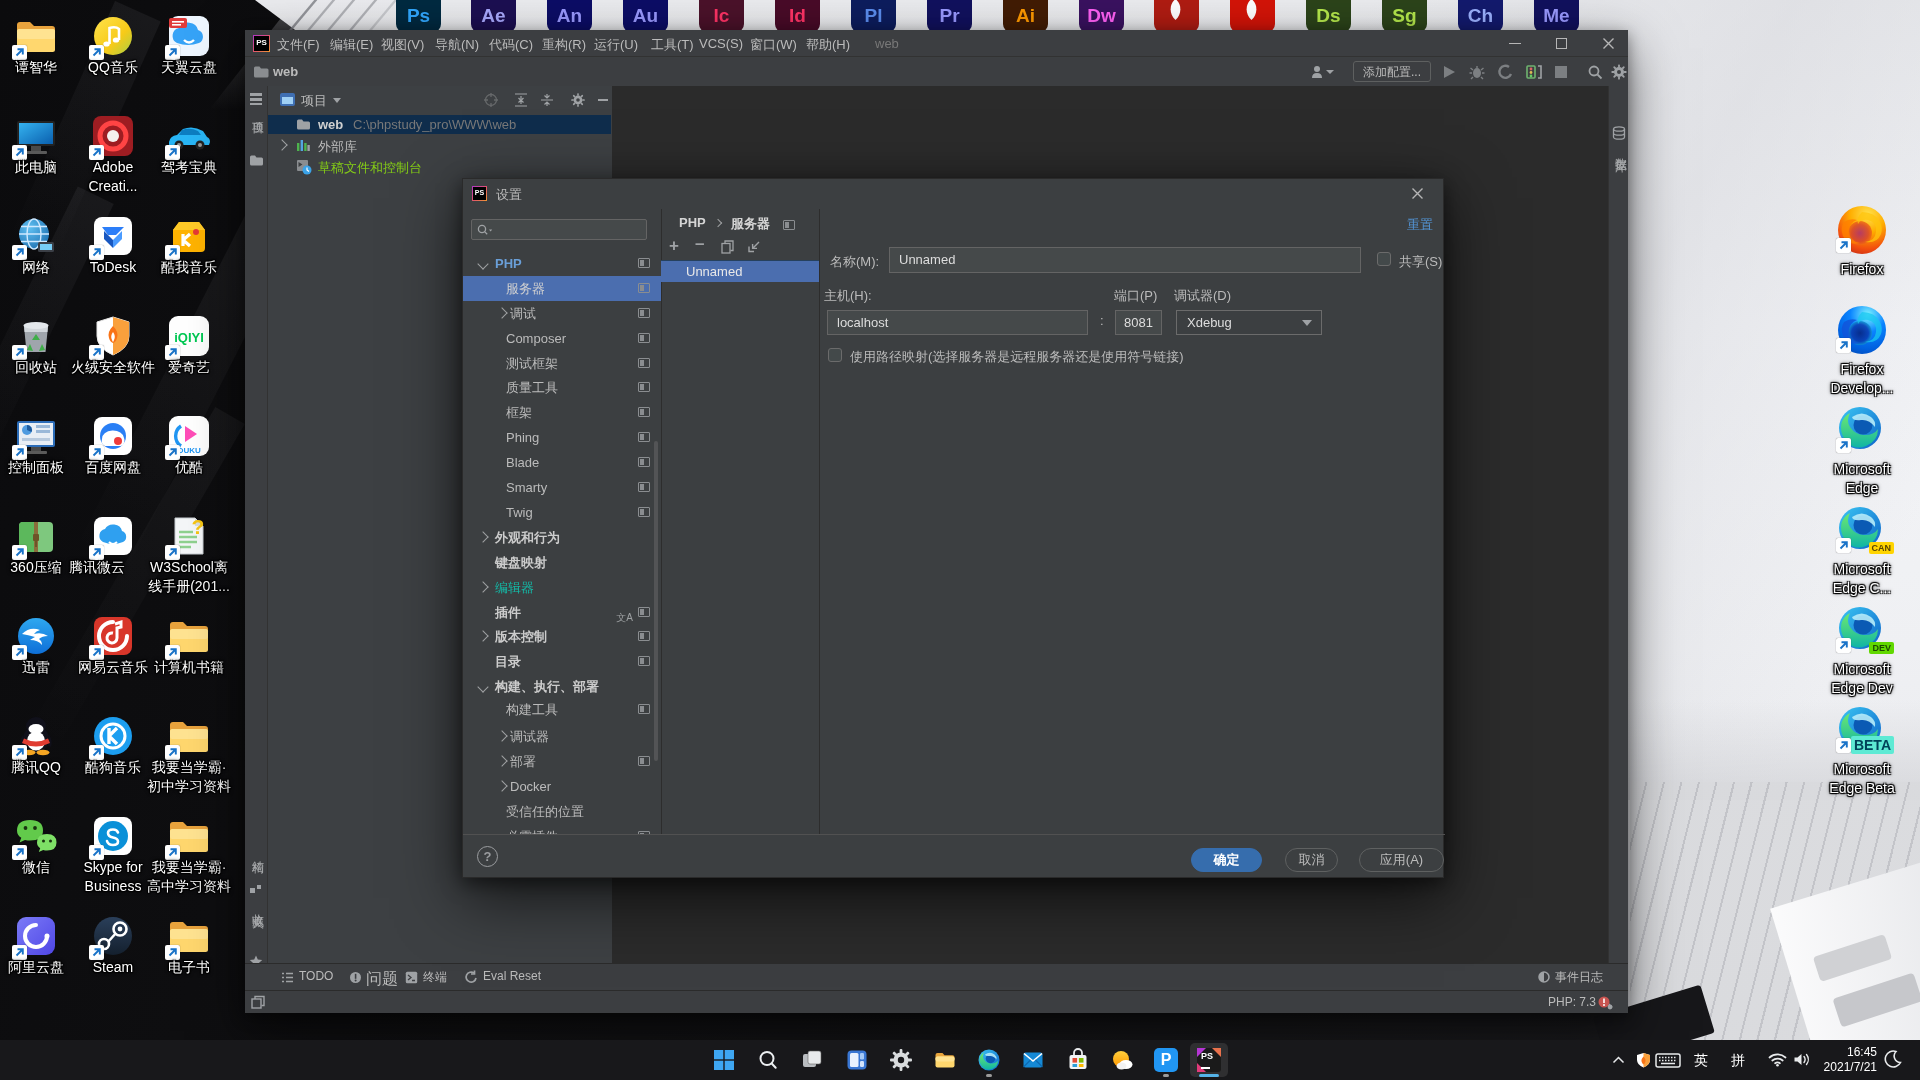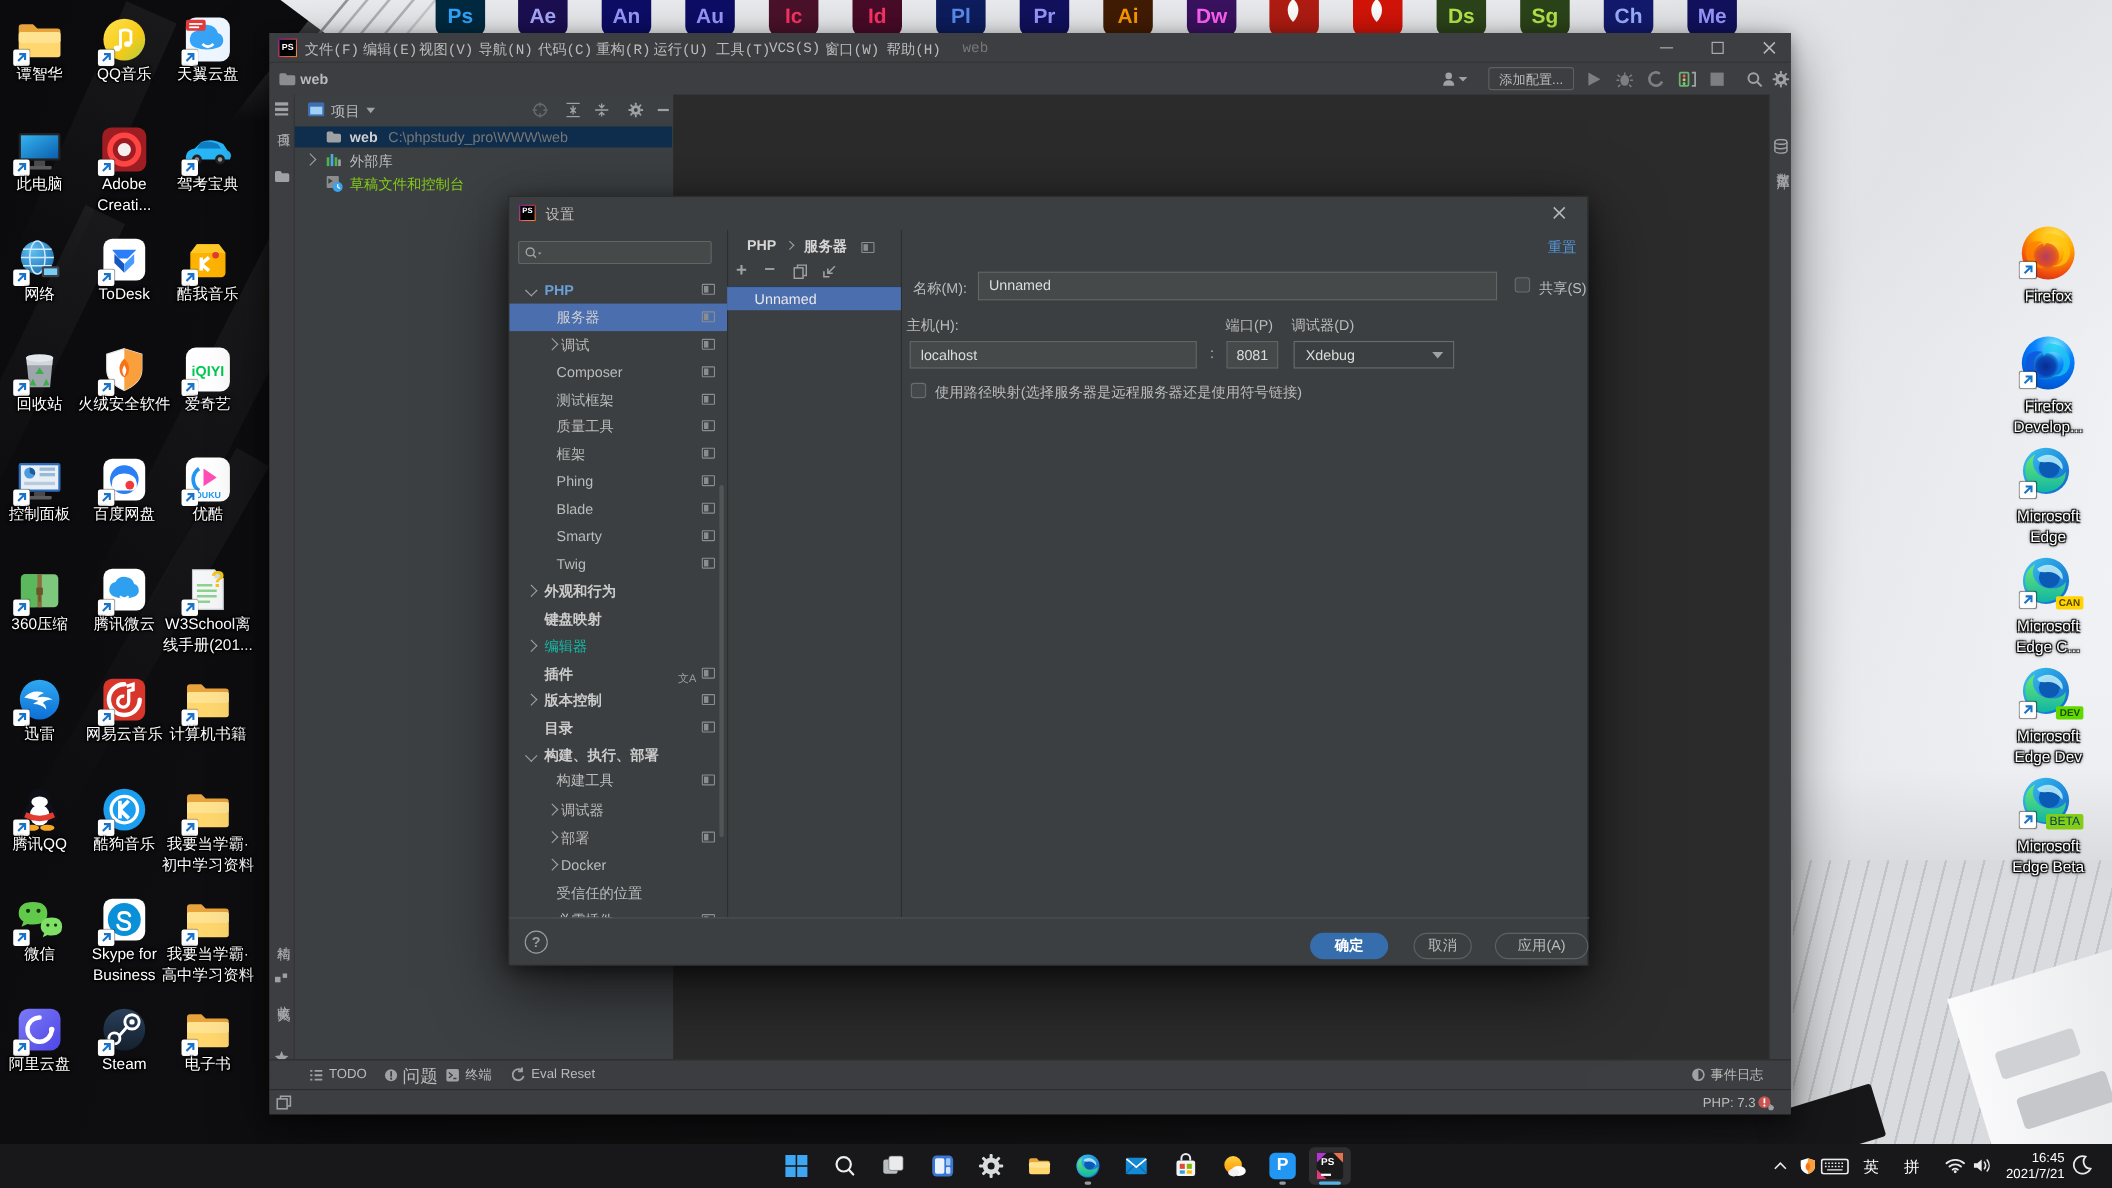--- a/index.html
+++ b/index.html
@@ -34,21 +34,21 @@
 .dlabel2 { position:absolute; width:96px; text-align:center; color:#fff; font-size:14px; line-height:19px;
   text-shadow: 1px 1px 1px #000, -1px -1px 1px #000, 1px -1px 1px #000, -1px 1px 1px #000, 0 0 4px #000; }
 .dicon { position:absolute; width:48px; height:48px; }
 .sc { position:absolute; left:0px; bottom:0px; width:15px; height:15px; background:#fff; border-radius:2px; box-shadow:0 0 1px rgba(0,0,0,.6); }
 .aicon { position:absolute; top:-13px; width:45px; height:46px; border-radius:9px;
   display:flex; align-items:flex-end; justify-content:center;
   font-weight:bold; font-size:19px; padding-bottom:6px; }
 #ide { position:absolute; left:245px; top:30px; width:1383px; height:983px; background:#3c3f41;
   box-shadow: 0 18px 50px rgba(0,0,0,.55), 0 4px 14px rgba(0,0,0,.4); font-size:13px; color:#bbbbbb; }
 #titlebar { position:absolute; left:0; top:0; right:0; height:27px; background:#3c3e41; border-bottom:1px solid #323232; }
-.menu { position:absolute; top:6px; color:#bbbbbb; font-size:13px; white-space:nowrap;font-family:Liberation Mono, monospace; }
+.menu { position:absolute; top:6px; color:#bbbbbb; font-size:13px; white-space:nowrap; }
 #toolbar { position:absolute; left:0; top:28px; right:0; height:28px; background:#3c3e41; }
 #lstrip { position:absolute; left:0; top:56px; width:23px; bottom:50px; background:#3c3e41; border-right:1px solid #323232; }
 #rstrip { position:absolute; right:0; top:56px; width:20px; bottom:50px; background:#3c3e41; border-left:1px solid #323232; }
 .vtext { writing-mode:vertical-lr; color:#a7a9ab; font-size:12px; letter-spacing:1px; }
 #projpanel { position:absolute; left:23px; top:56px; width:344px; bottom:50px; background:#3d4043; }
 #editor { position:absolute; left:367px; top:56px; right:20px; bottom:50px; background:#2b2b2b; }
 #toolwinbar { position:absolute; left:0; right:0; bottom:23px; height:27px; background:#3c3e41; border-top:1px solid #2b2b2b; }
 #statusbar { position:absolute; left:0; right:0; bottom:0; height:23px; background:#3c3e41; border-top:1px solid #2b2b2b; }
 #dlg { position:absolute; left:217px; top:148px; width:982px; height:700px; background:#3c3f41;
   box-shadow: 0 20px 60px rgba(0,0,0,.65), 0 5px 18px rgba(0,0,0,.5); border:1px solid #2a2a2a; }
@@ -284,21 +284,21 @@
           <path d="M4.5 10.5 L10 5 M5.5 4.2 h5.3 v5.3" stroke="#1973c8" stroke-width="1.9" fill="none"></path>
         </svg></div></div>
 <div class="dlabel" style="left:70px;top:458px">百度网盘</div>
 <div class="dicon" style="left:89px;top:512px"><svg width="48" height="48" viewBox="0 0 48 48">
         <rect x="5" y="5" width="38" height="38" rx="8" fill="#fff"></rect>
         <path d="M14 30 a7 7 0 0 1 2 -13 a9 8 0 0 1 17 2 a6 6 0 0 1 1 11 q-10 4 -20 0z" fill="#2fa0f0"></path>
         <path d="M20 30 q4 4 8 0" stroke="#fff" stroke-width="2" fill="none"></path>
       </svg><div class="sc"><svg width="15" height="15" viewBox="0 0 15 15">
           <path d="M4.5 10.5 L10 5 M5.5 4.2 h5.3 v5.3" stroke="#1973c8" stroke-width="1.9" fill="none"></path>
         </svg></div></div>
-<div class="dlabel" style="left:70px;top:558px">腾讯微云</div>
+<div class="dlabel" style="left:54px;top:558px">腾讯微云</div>
 <div class="dicon" style="left:89px;top:612px"><svg width="48" height="48" viewBox="0 0 48 48">
         <rect x="5" y="5" width="38" height="38" rx="8" fill="#d8362a"></rect>
         <path d="M24 10 a14 14 0 1 0 14 14" fill="none" stroke="#fff" stroke-width="4" stroke-linecap="round"></path>
         <path d="M26 12 l6 -2 v5 l-4 1 v10 a5 5 0 1 1 -4 -5" fill="none" stroke="#fff" stroke-width="3"></path>
       </svg><div class="sc"><svg width="15" height="15" viewBox="0 0 15 15">
           <path d="M4.5 10.5 L10 5 M5.5 4.2 h5.3 v5.3" stroke="#1973c8" stroke-width="1.9" fill="none"></path>
         </svg></div></div>
 <div class="dlabel" style="left:70px;top:658px">网易云音乐</div>
 <div class="dicon" style="left:89px;top:712px"><svg width="48" height="48" viewBox="0 0 48 48">
         <circle cx="24" cy="24" r="19" fill="#1c9ef0"></circle>
@@ -529,21 +529,21 @@
           </linearGradient>
           <linearGradient id="e4b" x1="0" y1="0" x2="0" y2="1">
             <stop offset="0" stop-color="#6de96e"></stop>
             <stop offset="1" stop-color="#0fb5a5"></stop>
           </linearGradient>
         </defs>
         <circle cx="24" cy="24" r="21" fill="url(#e4a)"></circle>
         <path d="M6 30 q-4 -14 8 -21 q-4 8 0 14 q5 8 15 8 q9 0 13 -6 q0 12 -12 17 q-16 6 -24 -12z" fill="url(#e4b)"></path>
         <circle cx="27" cy="21" r="9.5" fill="#0b5ab4"></circle>
         <path d="M16 13 q10 -7 19 0 q5 4 4 10 q-6 -8 -14 -7 q-8 1 -9 -3z" fill="#b5ebfa" opacity=".9"></path>
-      </svg><div style="position:absolute;right:-6px;bottom:2px;background:#84cc16;color:#00435a;font-size:11px;font-weight:normal;padding:1px 3px;border-radius:2px">BETA</div><div class="sc" style="bottom:3px"><svg width="15" height="15" viewBox="0 0 15 15">
+      </svg><div style="position:absolute;right:-6px;bottom:2px;background:#5eead4;color:#00435a;font-size:14px;font-weight:bold;padding:1px 3px;border-radius:2px">BETA</div><div class="sc" style="bottom:3px"><svg width="15" height="15" viewBox="0 0 15 15">
           <path d="M4.5 10.5 L10 5 M5.5 4.2 h5.3 v5.3" stroke="#1973c8" stroke-width="1.9" fill="none"></path>
         </svg></div></div>
 <div class="dlabel2" style="left:1814px;top:760px">Microsoft<br>Edge Beta</div>
 <div id="ide">
 <div id="titlebar">
 <div class="abs" style="left:8px;top:5px;width:17px;height:17px;background:#000;border:1.5px solid;border-image:linear-gradient(135deg,#af34c9,#e0536e,#f09730) 1;color:#fff;font-size:8px;font-weight:bold;line-height:14px;text-align:center">PS</div>
 <div class="menu" style="left:32px">文件(F)</div>
 <div class="menu" style="left:85px">编辑(E)</div>
 <div class="menu" style="left:136px">视图(V)</div>
 <div class="menu" style="left:190px">导航(N)</div>

